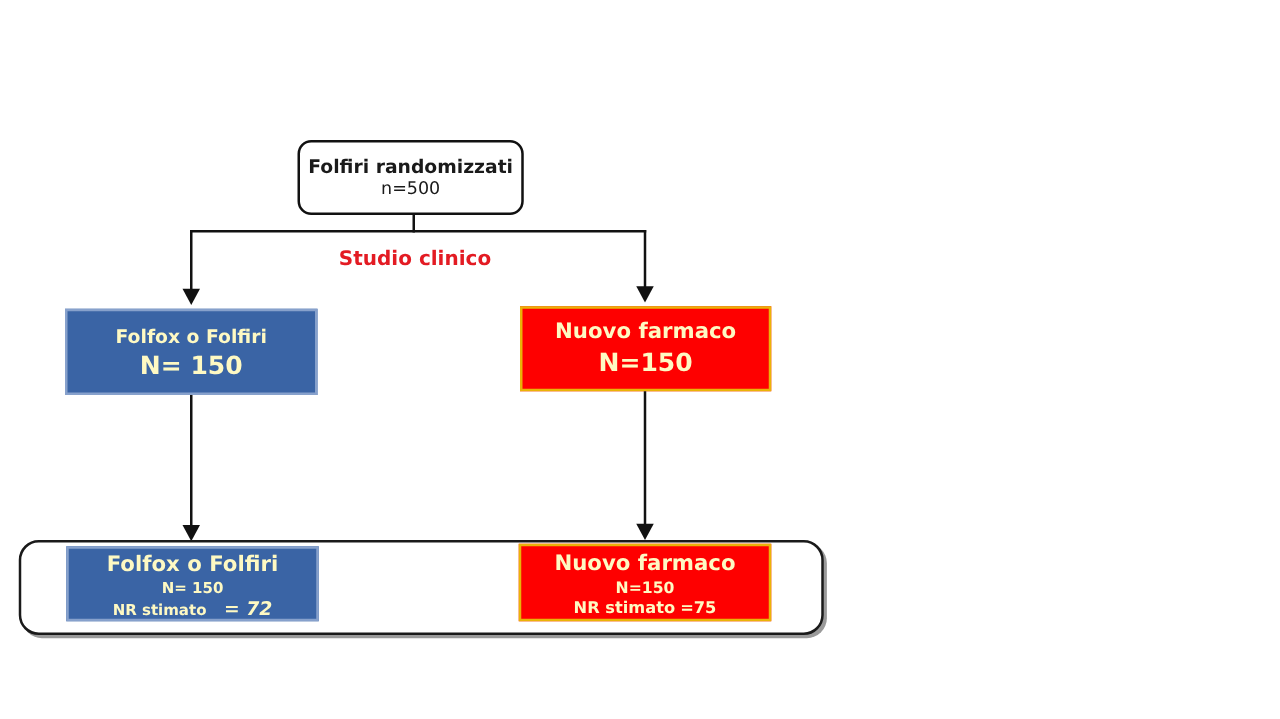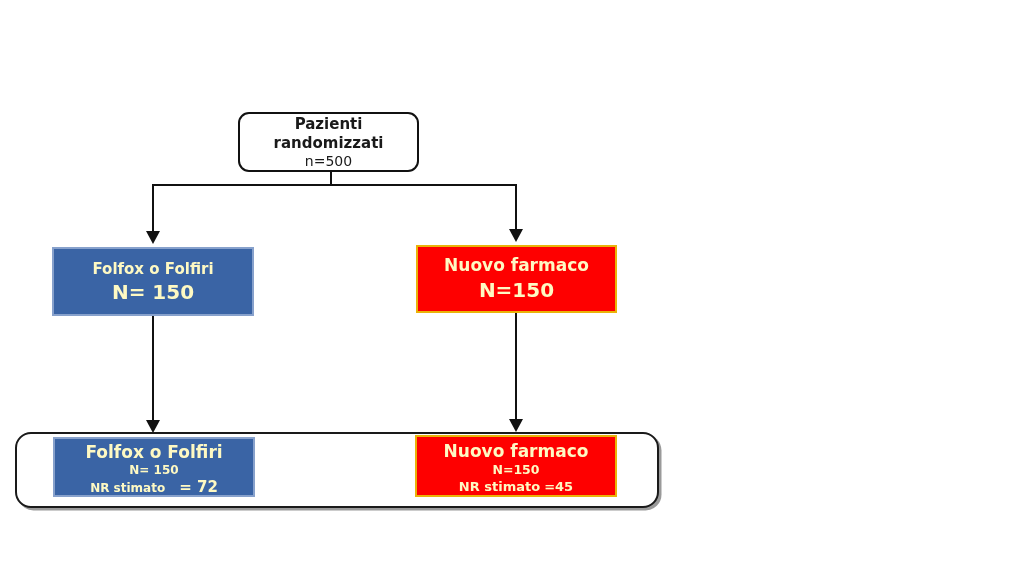--- a/index.html
+++ b/index.html
@@ -65,45 +65,46 @@
   .bottom-frame {
     position: absolute; left: 15px; top: 432px; width: 644px; height: 76px;
     border: 2.5px solid #1a1a1a; border-radius: 16px; background: #ffffff;
     box-shadow: 2.5px 2.5px 0 #9a9a9a;
   }
 
   .out-left  { left: 53px;  top: 437px; width: 202px; height: 60px; padding-top: 2px; }
   .out-left  .t1 { font-weight: bold; font-size: 17px; line-height: 22px; }
   .out-left  .t2 { font-weight: bold; font-size: 12px; line-height: 15px; }
   .out-left  .t3 { font-weight: bold; font-size: 12px; line-height: 18px; }
-  .out-left  .t3 .val { font-size: 15px; margin-left: 14px; }
+  .out-left  .t3 .val { font-size: 15px; margin-left: 14px; font-style: italic; }
 
   .out-right { left: 415px; top: 435px; width: 202px; height: 62px; padding-top: 3px; }
   .out-right .t1 { font-weight: bold; font-size: 17px; line-height: 22px; }
   .out-right .t2 { font-weight: bold; font-size: 12.5px; line-height: 16px; }
   .out-right .t3 { font-weight: bold; font-size: 13px; line-height: 17px; }
   .out-right .t3 .val { margin-left: 4px; }
 </style>
 </head>
 <body>
 
 <div class="stage">
 
   <div class="top-box">
-    <div class="t1">Pazienti randomizzati</div>
+    <div class="t1">Folfiri randomizzati</div>
     <div class="t2">n=500</div>
   </div>
 
   <div class="line stub-v"></div>
   <div class="line branch-h"></div>
   <div class="line drop-l1"></div>
   <div class="line drop-r1"></div>
   <div class="arrow-down ah-l1"></div>
   <div class="arrow-down ah-r1"></div>
 
+  <div class="branch-label">Studio clinico</div>
 
   <div class="box blue arm-left">
     <div class="t1">Folfox o Folfiri</div>
     <div class="t2">N= 150</div>
   </div>
 
   <div class="box red arm-right">
     <div class="t1">Nuovo farmaco</div>
     <div class="t2">N=150</div>
   </div>
@@ -120,17 +121,17 @@
     <div class="t2">N= 150</div>
     <div class="t3">
       <span>NR stimato</span><span class="val">= 72</span>
     </div>
   </div>
 
   <div class="box red out-right">
     <div class="t1">Nuovo farmaco</div>
     <div class="t2">N=150</div>
     <div class="t3">
-      <span>NR stimato</span><span class="val">=45</span>
+      <span>NR stimato</span><span class="val">=75</span>
     </div>
   </div>
 
 </div>
 
 </body></html>

